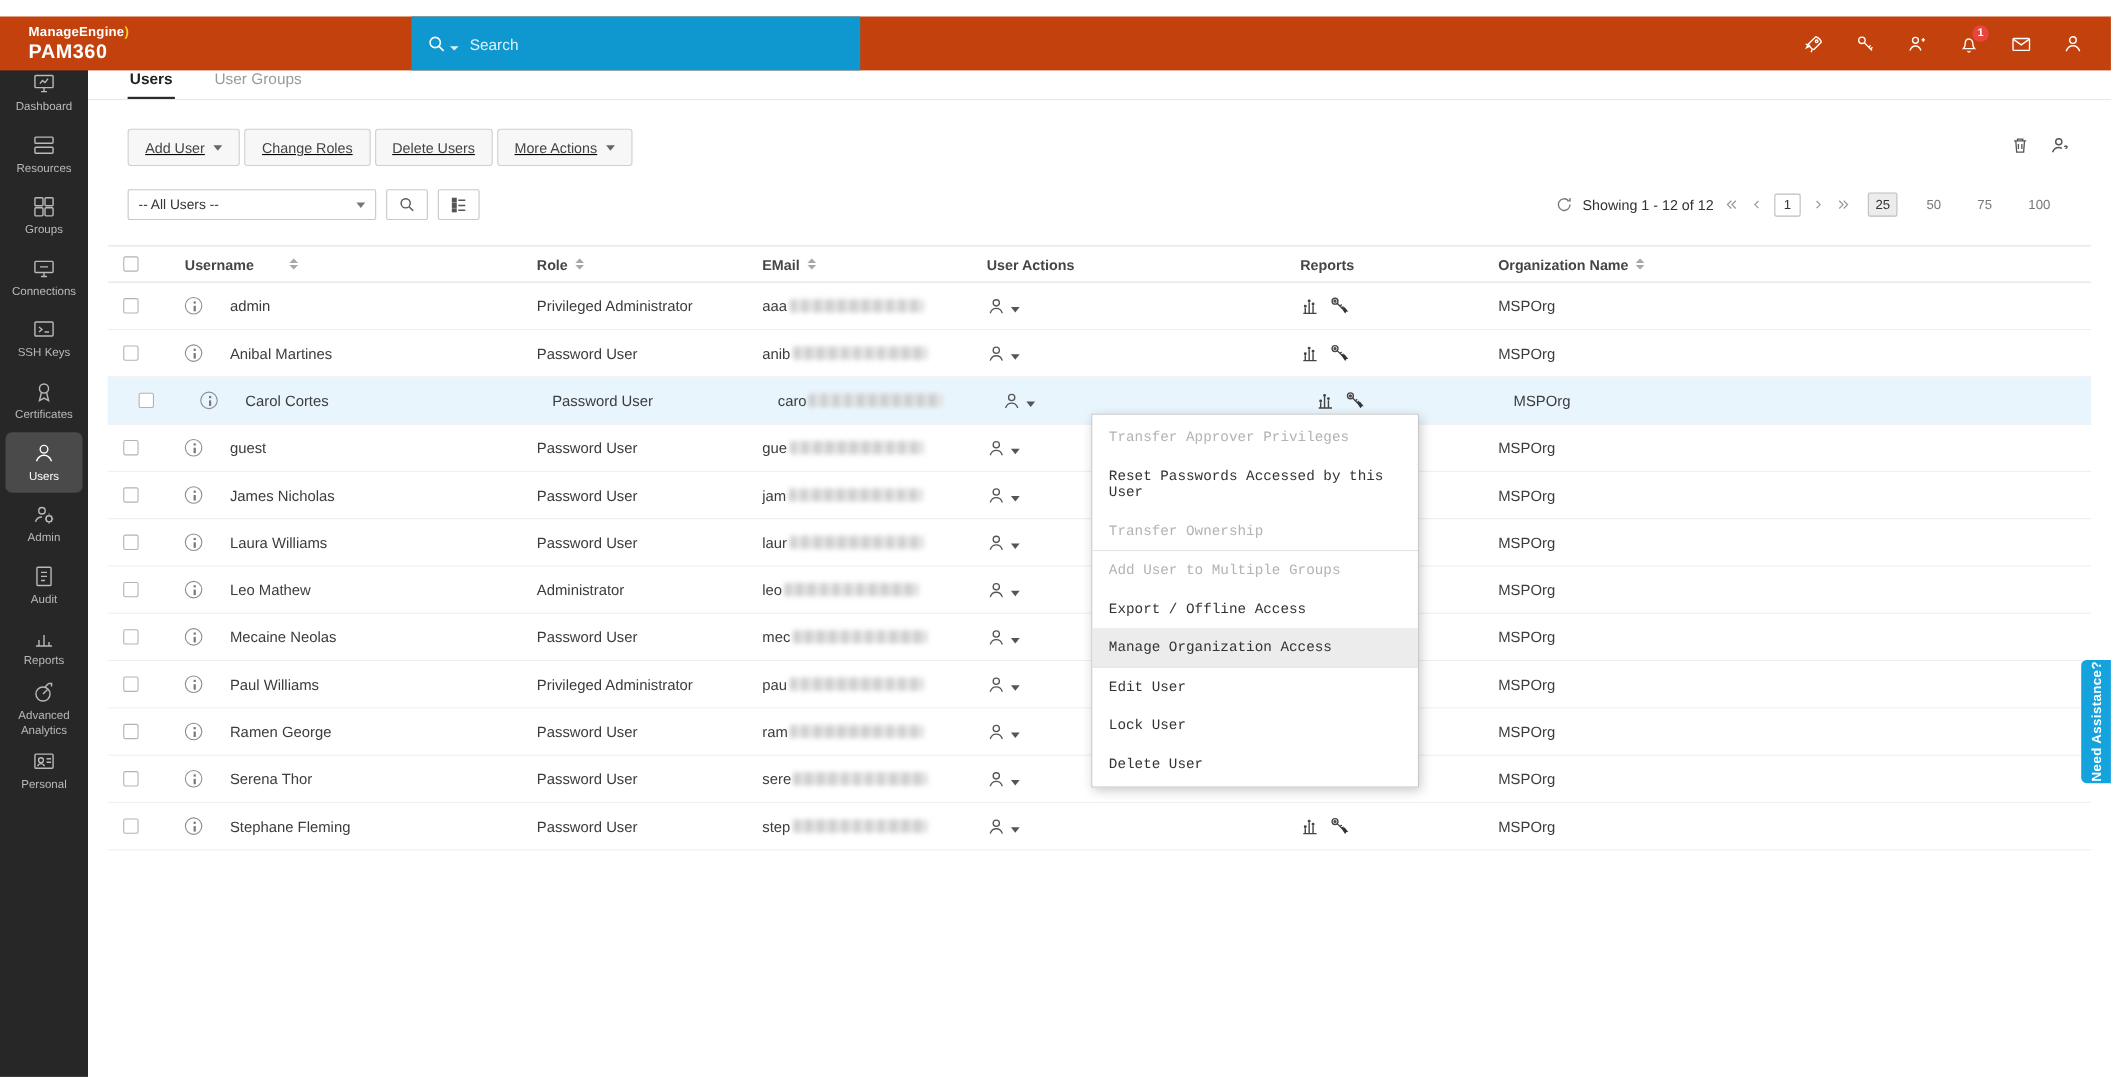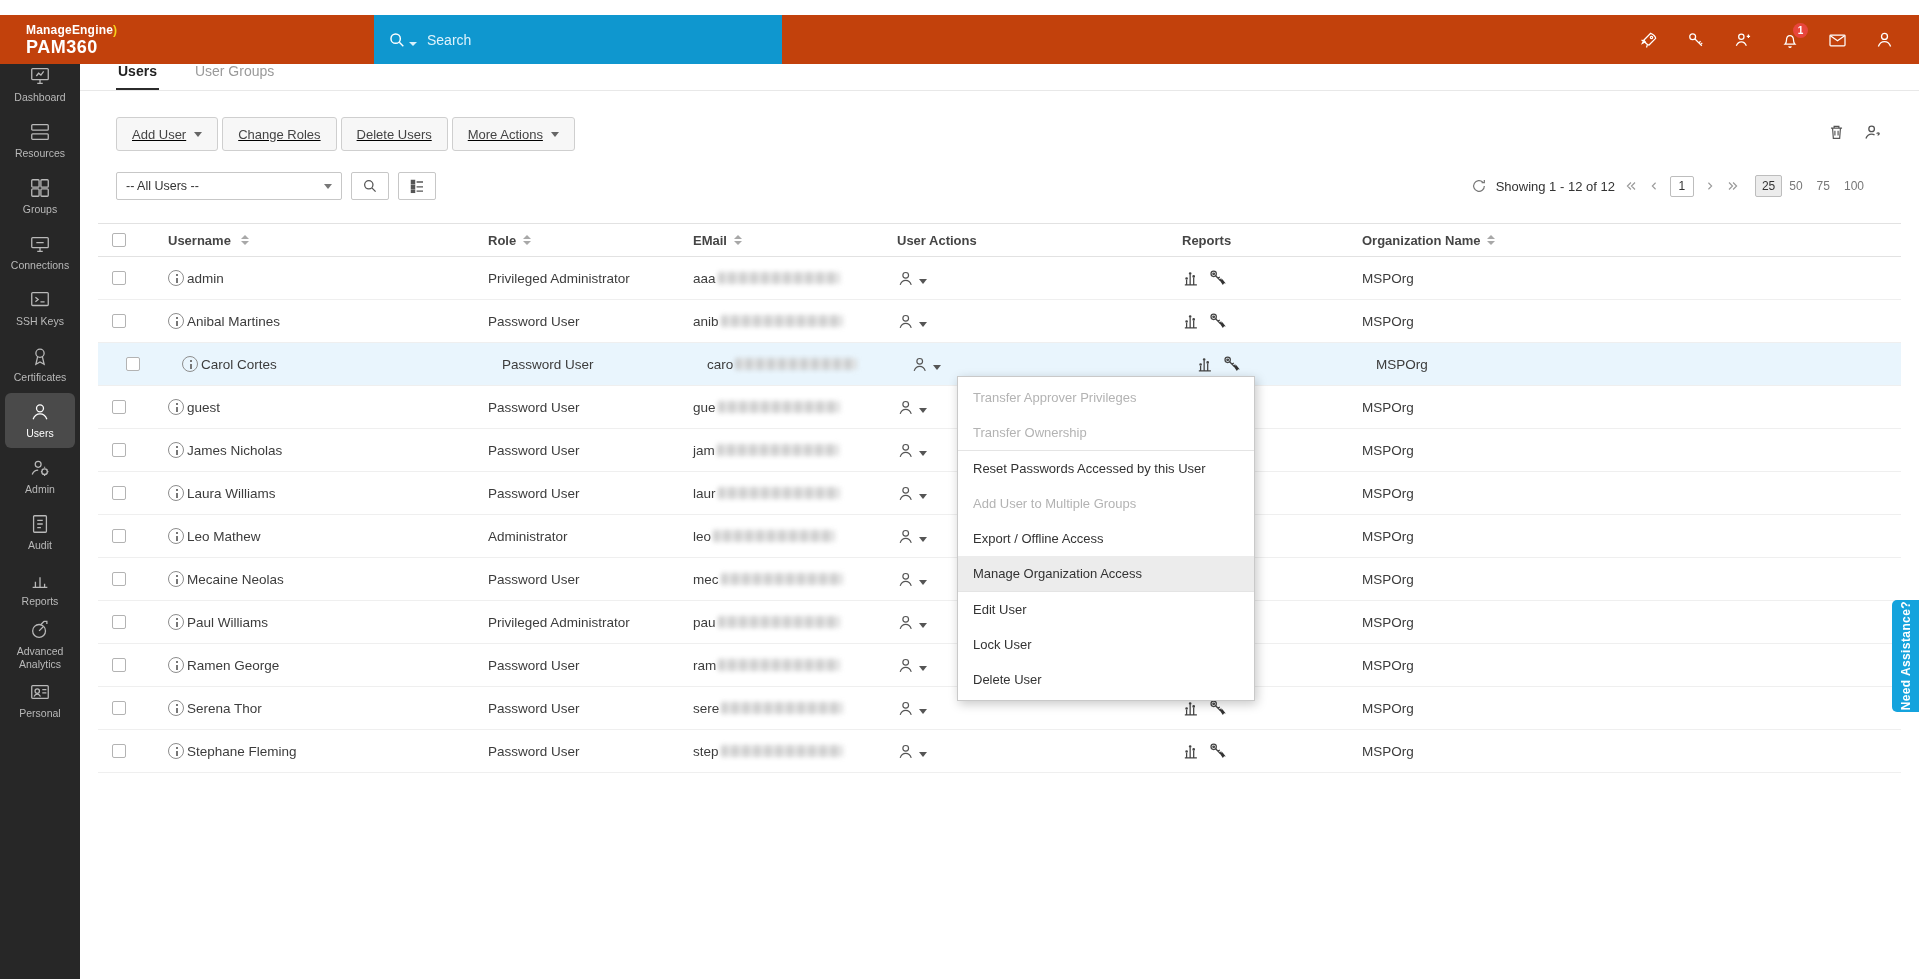--- a/index.html
+++ b/index.html
@@ -43,48 +43,48 @@
 
   .filterrow { margin: 20px 30px 0 36px; display: flex; align-items: center; position: relative; height: 30px; }
   .fake-select { width: 226px; height: 28px; border: 1px solid #c7c7c7; border-radius: 2px; background: #fff; display: flex; align-items: center; justify-content: space-between; padding: 0 9px; font-size: 12.5px; color: #333; cursor: pointer; }
   .fake-select .caret { width: 0; height: 0; border-left: 4px solid transparent; border-right: 4px solid transparent; border-top: 5px solid #777; }
   .icon-btn { width: 38px; height: 28px; border: 1px solid #c7c7c7; border-radius: 2px; background: #fff; margin-left: 9px; display: flex; align-items: center; justify-content: center; cursor: pointer; }
 
   .pager { position: absolute; right: 18px; top: 0; height: 30px; display: flex; align-items: center; gap: 9px; font-size: 13px; color: #333; }
   .pager .refresh { cursor: pointer; display: flex; }
   .pg-arrow { cursor: pointer; display: flex; align-items: center; }
   .page-box { min-width: 24px; height: 21px; border: 1px solid #bdbdbd; border-radius: 2px; display: flex; align-items: center; justify-content: center; font-size: 12px; color: #333; background: #fff; cursor: pointer; }
-  .sizes { display: flex; gap: 0; margin-left: 6px; align-items: flex-start; }
+  .sizes { display: flex; gap: 19px; margin-left: 6px; align-items: flex-start; }
   .size { font-size: 12px; color: #777; padding: 3px 6px; cursor: pointer; border: 1px solid transparent; border-radius: 2px; }
   .size.active { background: #ececec; border-color: #bdbdbd; color: #333; }
 
   
   .table { margin: 22px 18px 0 18px; }
   .thead { display: flex; align-items: center; height: 34px; border-top: 1px solid #e2e2e2; border-bottom: 1px solid #e2e2e2; font-size: 13px; color: #454545; font-weight: bold; }
   .trow { display: flex; align-items: center; height: 43px; border-bottom: 1px solid #efefef; font-size: 13.5px; color: #3c3c3c; }
   .trow.highlight { background: #e9f5fd; padding-left: 14px; }
   .c0 { width: 70px; display: flex; align-items: center; padding-left: 14px; }
-  .c1 { width: 320px; display: flex; align-items: center; gap: 3px; text-align: center; }
+  .c1 { width: 320px; display: flex; align-items: center; gap: 25px; text-align: center; }
   .c2 { width: 205px; }
   .c3 { width: 204px; display: flex; align-items: center; }
   .c4 { width: 285px; display: flex; align-items: center; }
   .c5 { width: 180px; display: flex; align-items: center; gap: 8px; }
   .c6 { flex: 1; }
   .chk { width: 14px; height: 14px; border: 1px solid #b3b3b3; border-radius: 2px; background: #fff; cursor: pointer; }
   .sort { display: inline-flex; flex-direction: column; gap: 2px; margin-left: 7px; vertical-align: middle; }
   .sort .up { width: 0; height: 0; border-left: 4px solid transparent; border-right: 4px solid transparent; border-bottom: 4px solid #a8a8a8; }
   .sort .dn { width: 0; height: 0; border-left: 4px solid transparent; border-right: 4px solid transparent; border-top: 4px solid #a8a8a8; }
   .hcell { display: flex; align-items: center; cursor: pointer; }
   .blur-blob { display: inline-block; width: 122px; height: 12px; margin-left: 2px; border-radius: 2px; background: repeating-linear-gradient(90deg,#c4c4c4 0 6px,#e2e2e2 6px 11px); filter: blur(2.5px); opacity: .85; }
   .ua-wrap { display: flex; align-items: flex-end; gap: 3px; cursor: pointer; }
   .ua-wrap .caret { width: 0; height: 0; border-left: 4px solid transparent; border-right: 4px solid transparent; border-top: 5px solid #555; margin-bottom: 4px; }
   .rep-icon { cursor: pointer; display: flex; }
 
   
-  .ctx-menu { position: absolute; left: 957px; top: 376px; width: 298px; background: #fff; border: 1px solid #c9c9c9; box-shadow: 2px 3px 10px rgba(0,0,0,.22); z-index: 60; padding: 3px 0; }
+  .ctx-menu { position: absolute; left: 992px; top: 376px; width: 298px; background: #fff; border: 1px solid #c9c9c9; box-shadow: 2px 3px 10px rgba(0,0,0,.22); z-index: 60; padding: 3px 0; font-family: Liberation Mono, monospace; }
   .ctx-item { padding: 10px 15px; font-size: 13px; color: #333; cursor: pointer; }
   .ctx-item.disabled { color: #b3b3b3; cursor: default; }
   .ctx-item.hover { background: #ececec; }
   .ctx-item.divider { border-bottom: 1px solid #e4e4e4; }
 
   
   .assist { position: absolute; right: 0; top: 600px; width: 27px; height: 112px; background: #14a3dd; color: #fff; border-radius: 5px 0 0 5px; display: flex; align-items: center; justify-content: center; cursor: pointer; z-index: 70; }
   .assist span { writing-mode: vertical-rl; transform: rotate(180deg); font-size: 12px; font-weight: bold; letter-spacing: .4px; }
 
   
@@ -905,23 +905,23 @@
           <div class="c6">MSPOrg</div>
         </div>
       </div>
   </div>
 </div>
 
 <div class="ctx-menu">
 
     <div class="ctx-item disabled">Transfer Approver Privileges</div>
 
+    <div class="ctx-item">Reset Passwords Accessed by this User</div>
+
     <div class="ctx-item disabled divider">Transfer Ownership</div>
-
-    <div class="ctx-item">Reset Passwords Accessed by this User</div>
 
     <div class="ctx-item disabled">Add User to Multiple Groups</div>
 
     <div class="ctx-item">Export / Offline Access</div>
 
     <div class="ctx-item hover divider">Manage Organization Access</div>
 
     <div class="ctx-item">Edit User</div>
 
     <div class="ctx-item">Lock User</div>

